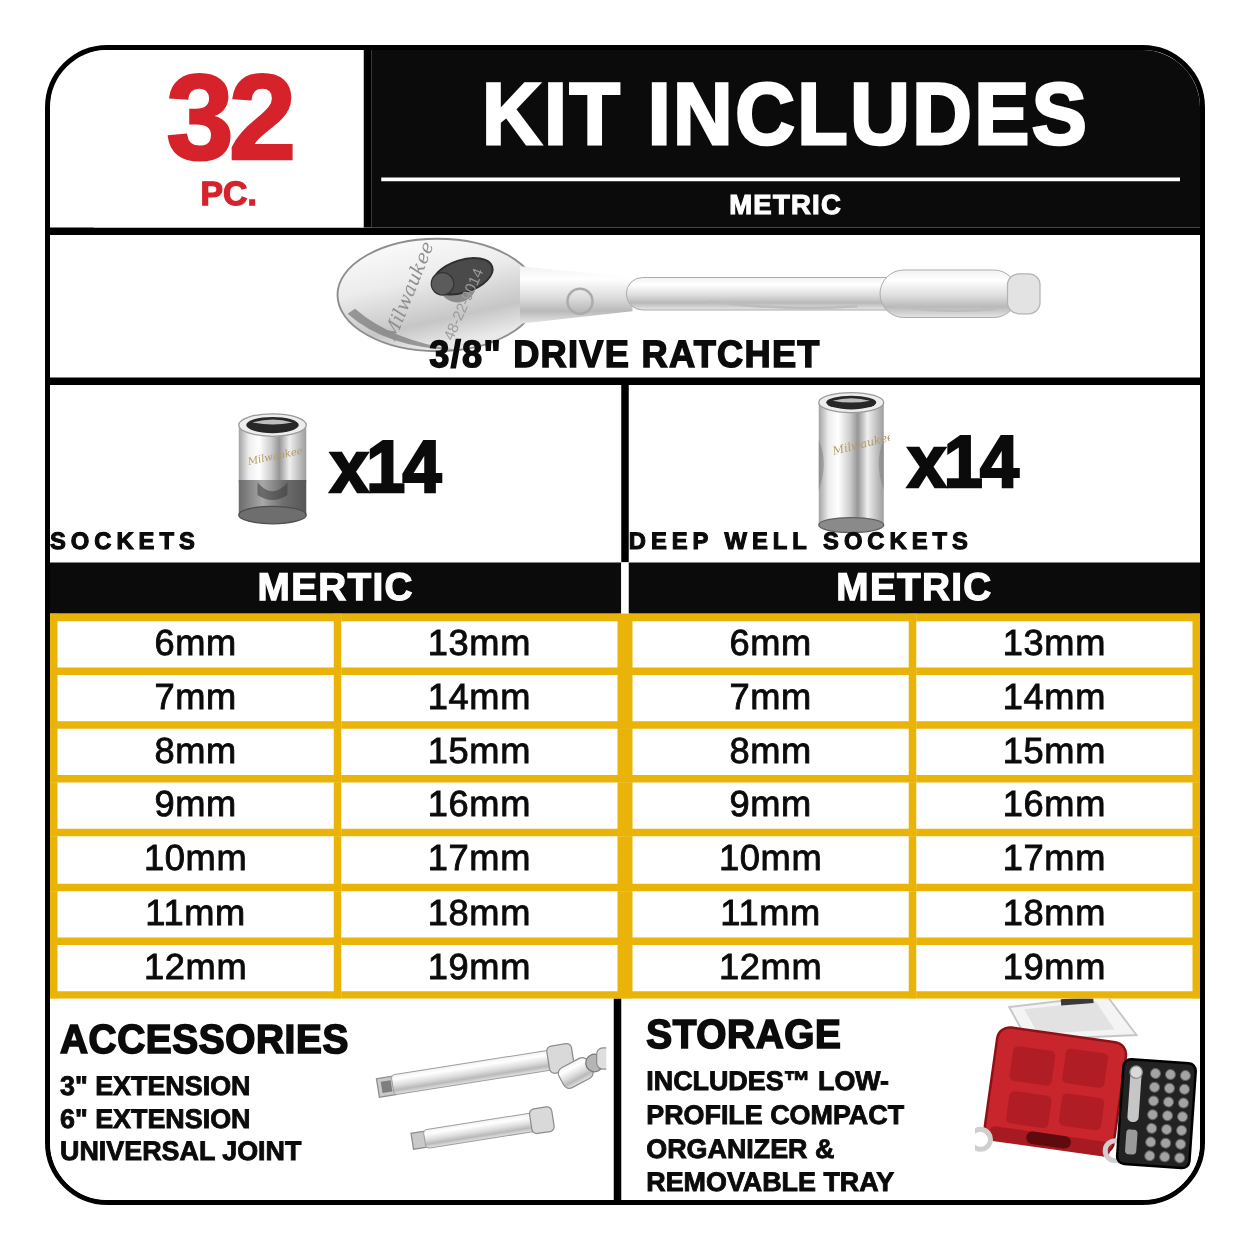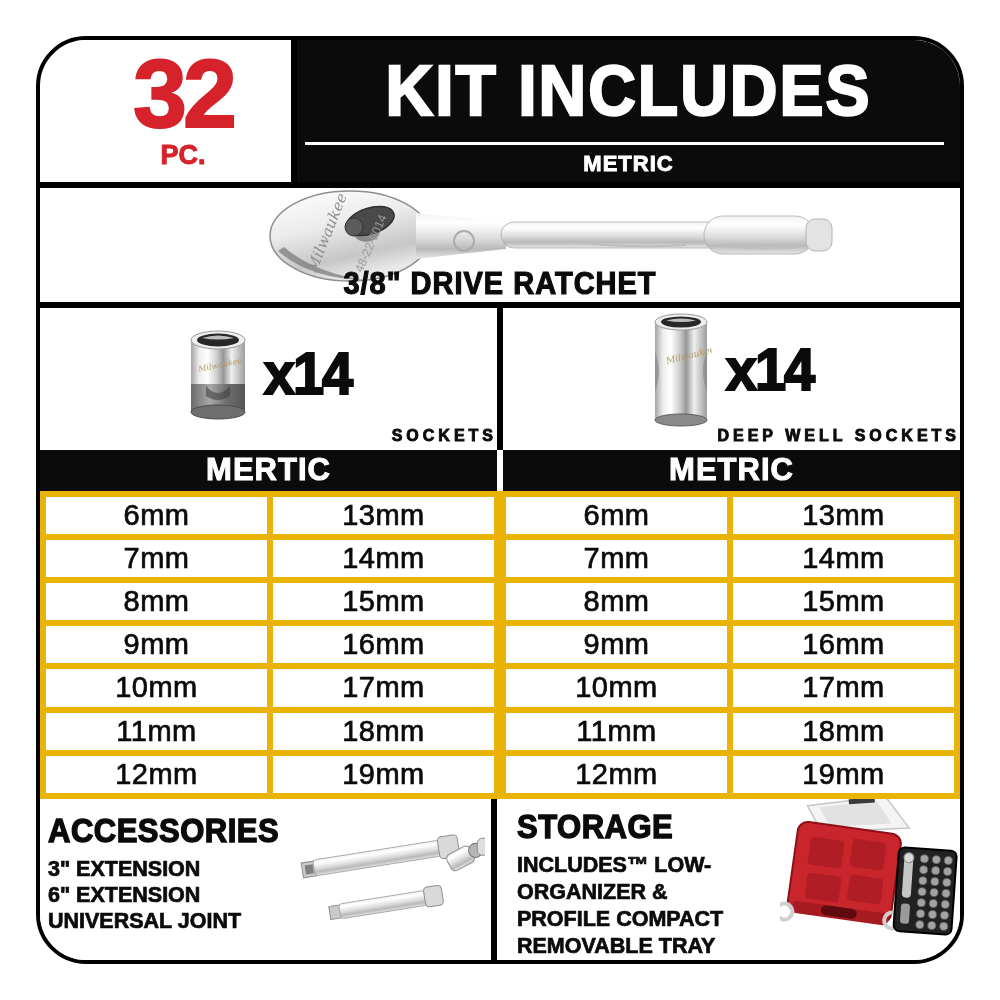--- a/index.html
+++ b/index.html
@@ -35,22 +35,22 @@
 
   
   .sockets-row{height:146px;display:flex;background:#fff;}
   .half{flex:1;position:relative;display:flex;flex-direction:column;align-items:center;box-sizing:border-box;}
   .vdiv-black{width:6px;background:#000;}
   .socket-media{display:flex;align-items:center;justify-content:center;gap:14px;}
   .socket-media.short{margin-top:20px;}
   .socket-media.deep{margin-top:4px;}
   .qty{font-size:56px;font-weight:bold;letter-spacing:-2px;-webkit-text-stroke:2px #0b0b0b;
        transform:scaleY(1.05);}
-  .socket-label{position:absolute;bottom:5px;left:0;right:0;text-align:right;
-                font-size:16px;font-weight:bold;letter-spacing:4px;-webkit-text-stroke:0.9px #0b0b0b;}
+  .socket-label{position:absolute;bottom:5px;left:0;right:0;text-align:left;
+                font-size:19px;font-weight:bold;letter-spacing:4px;-webkit-text-stroke:0.9px #0b0b0b;}
 
   
   .bars-row{height:42px;display:flex;background:#fff;}
   .bar{flex:1;background:#0b0b0b;color:#fff;display:flex;align-items:center;justify-content:center;
        font-size:31px;font-weight:bold;letter-spacing:1px;-webkit-text-stroke:1px #fff;
        transform-origin:center;}
   .bar-gap{width:6px;background:#fff;}
 
   
   .tables-row{height:317px;display:flex;background:#fff;}
@@ -273,22 +273,22 @@
             <circle cx="30" cy="13" r="7" fill="#b5b5b5" stroke="#777" stroke-width="1"></circle>
             <rect x="33" y="2" width="24" height="17" rx="5" transform="rotate(28 33 11)" fill="#dedede" stroke="#8d8d8d" stroke-width="1"></rect>
           </g>
         </svg>
       </div>
       <div class="vdiv-black"></div>
       <div class="half storage-panel">
         <div class="panel-title">STORAGE</div>
         <div class="panel-lines" style="line-height:27px;">
           <div>INCLUDES™ LOW-</div>
+          <div>PROFILE COMPACT</div>
           <div>ORGANIZER &amp;</div>
-          <div>PROFILE COMPACT</div>
           <div>REMOVABLE TRAY</div>
         </div>
         <svg class="art-abs" style="right:2px;top:0px;" width="178" height="140" viewBox="0 0 178 140">
           <g transform="translate(6 16) rotate(8 55 60)">
             <polygon points="12,-4 88,-24 116,4 30,20" fill="#f4f4f4" stroke="#c6c6c6" stroke-width="1.5"></polygon>
             <polygon points="24,-4 80,-18 98,2 38,14" fill="#e2e2e2"></polygon>
             <rect x="52" y="-16" width="26" height="5" transform="rotate(-12 52 -16)" fill="#3a3a3a"></rect>
             <rect x="6" y="12" width="104" height="90" rx="10" fill="#c9252c"></rect>
             <rect x="6" y="12" width="104" height="90" rx="10" fill="none" stroke="#8e1118" stroke-width="2"></rect>
             <rect x="20" y="26" width="34" height="28" rx="4" fill="#b01d24"></rect>

